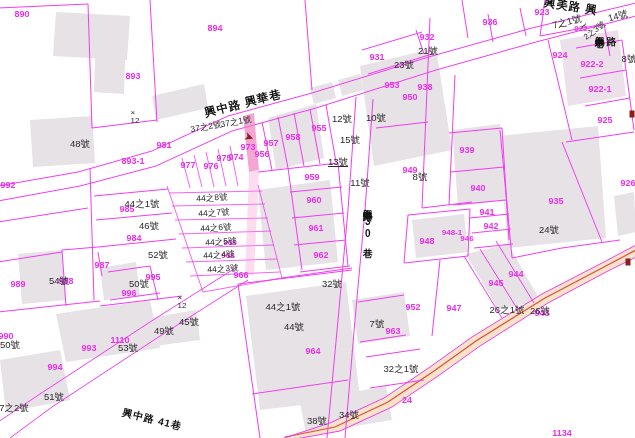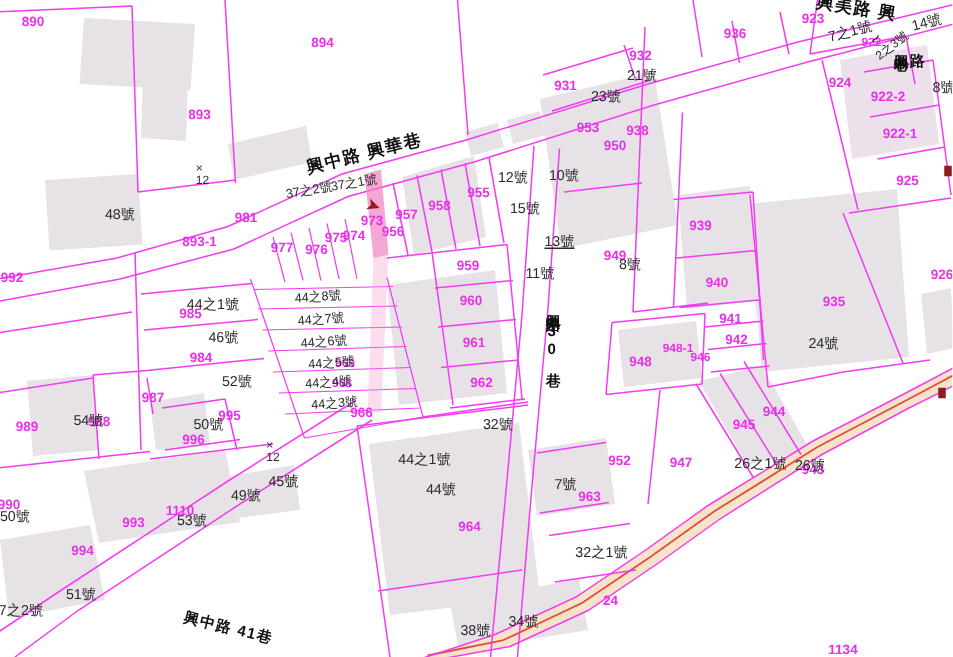--- a/index.html
+++ b/index.html
@@ -151,21 +151,21 @@
       <span class="lbl blk" style="left: 428px; top: 51px; transform: translate(-50%, -50%) rotate(0deg);">21號</span>
       <span class="lbl blk" style="left: 404px; top: 65px; transform: translate(-50%, -50%) rotate(0deg);">23號</span>
       <span class="lbl blk" style="left: 567px; top: 22px; transform: translate(-50%, -50%) rotate(-15deg);">7之1號</span>
       <span class="lbl blk" style="left: 584px; top: 26px; font-size: 12px; transform: translate(-50%, -50%) rotate(-50deg);">~</span>
       <span class="lbl blk" style="left: 618px; top: 16px; transform: translate(-50%, -50%) rotate(-15deg);">14號</span>
       <span class="lbl blk" style="left: 595px; top: 31px; font-size: 8px; transform: translate(-50%, -50%) rotate(-38deg);">2之3號</span>
       <span class="lbl blk" style="left: 629px; top: 59px; transform: translate(-50%, -50%) rotate(0deg);">8號</span>
       <span class="lbl blk" style="left: 342px; top: 119px; transform: translate(-50%, -50%) rotate(0deg);">12號</span>
       <span class="lbl blk" style="left: 376px; top: 118px; transform: translate(-50%, -50%) rotate(0deg);">10號</span>
       <span class="lbl blk" style="left: 350px; top: 140px; transform: translate(-50%, -50%) rotate(0deg);">15號</span>
-      <span class="lbl blk" style="left: 373px; top: 162px; transform: translate(-50%, -50%) rotate(0deg); text-decoration: underline;">13號</span>
+      <span class="lbl blk" style="left: 338px; top: 162px; transform: translate(-50%, -50%) rotate(0deg); text-decoration: underline;">13號</span>
       <span class="lbl blk" style="left: 360px; top: 183px; transform: translate(-50%, -50%) rotate(0deg);">11號</span>
       <span class="lbl blk" style="left: 420px; top: 177px; transform: translate(-50%, -50%) rotate(0deg);">8號</span>
       <span class="lbl blk" style="left: 549px; top: 230px; transform: translate(-50%, -50%) rotate(0deg);">24號</span>
       <span class="lbl blk" style="left: 212px; top: 198px; font-size: 8.5px; transform: translate(-50%, -50%) rotate(-4deg);">44之8號</span>
       <span class="lbl blk" style="left: 214px; top: 213px; font-size: 8.5px; transform: translate(-50%, -50%) rotate(-4deg);">44之7號</span>
       <span class="lbl blk" style="left: 216px; top: 228px; font-size: 8.5px; transform: translate(-50%, -50%) rotate(-4deg);">44之6號</span>
       <span class="lbl blk" style="left: 221px; top: 242px; font-size: 8.5px; transform: translate(-50%, -50%) rotate(-4deg);">44之5號</span>
       <span class="lbl blk" style="left: 219px; top: 255px; font-size: 8.5px; transform: translate(-50%, -50%) rotate(-4deg);">44之4號</span>
       <span class="lbl blk" style="left: 223px; top: 269px; font-size: 8.5px; transform: translate(-50%, -50%) rotate(-4deg);">44之3號</span>
       <span class="lbl blk" style="left: 142px; top: 204px; transform: translate(-50%, -50%) rotate(0deg);">44之1號</span>

